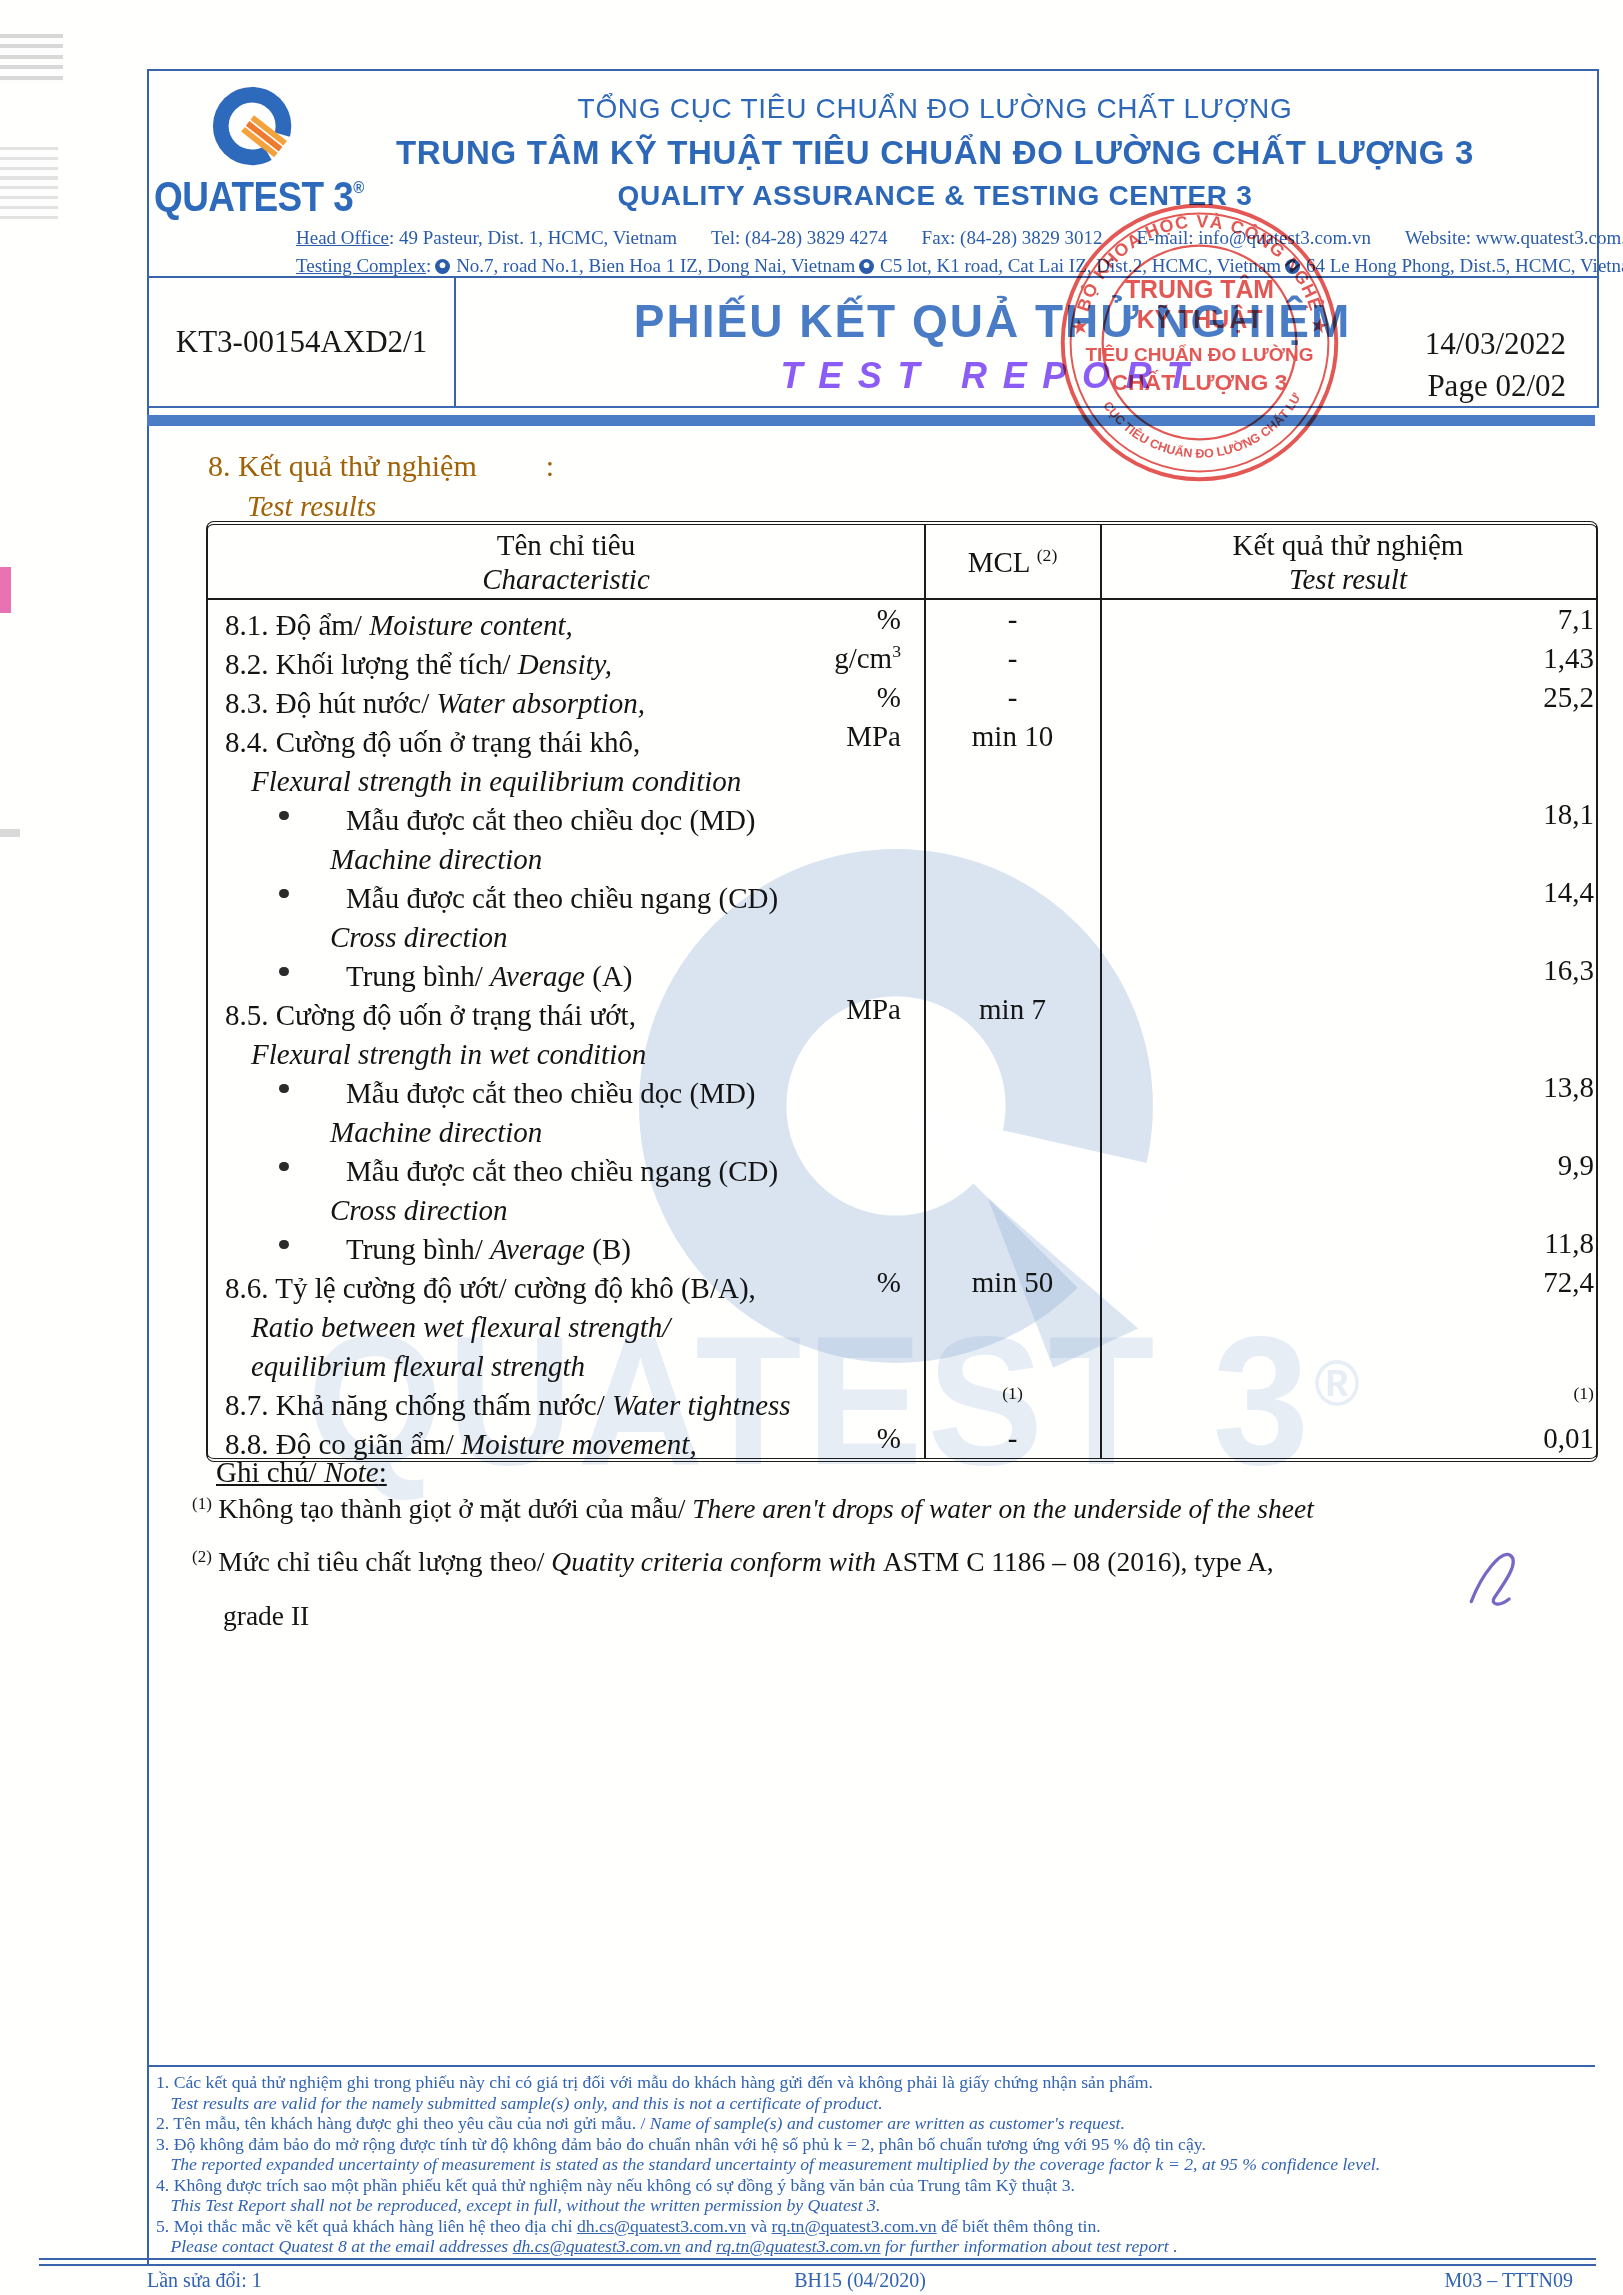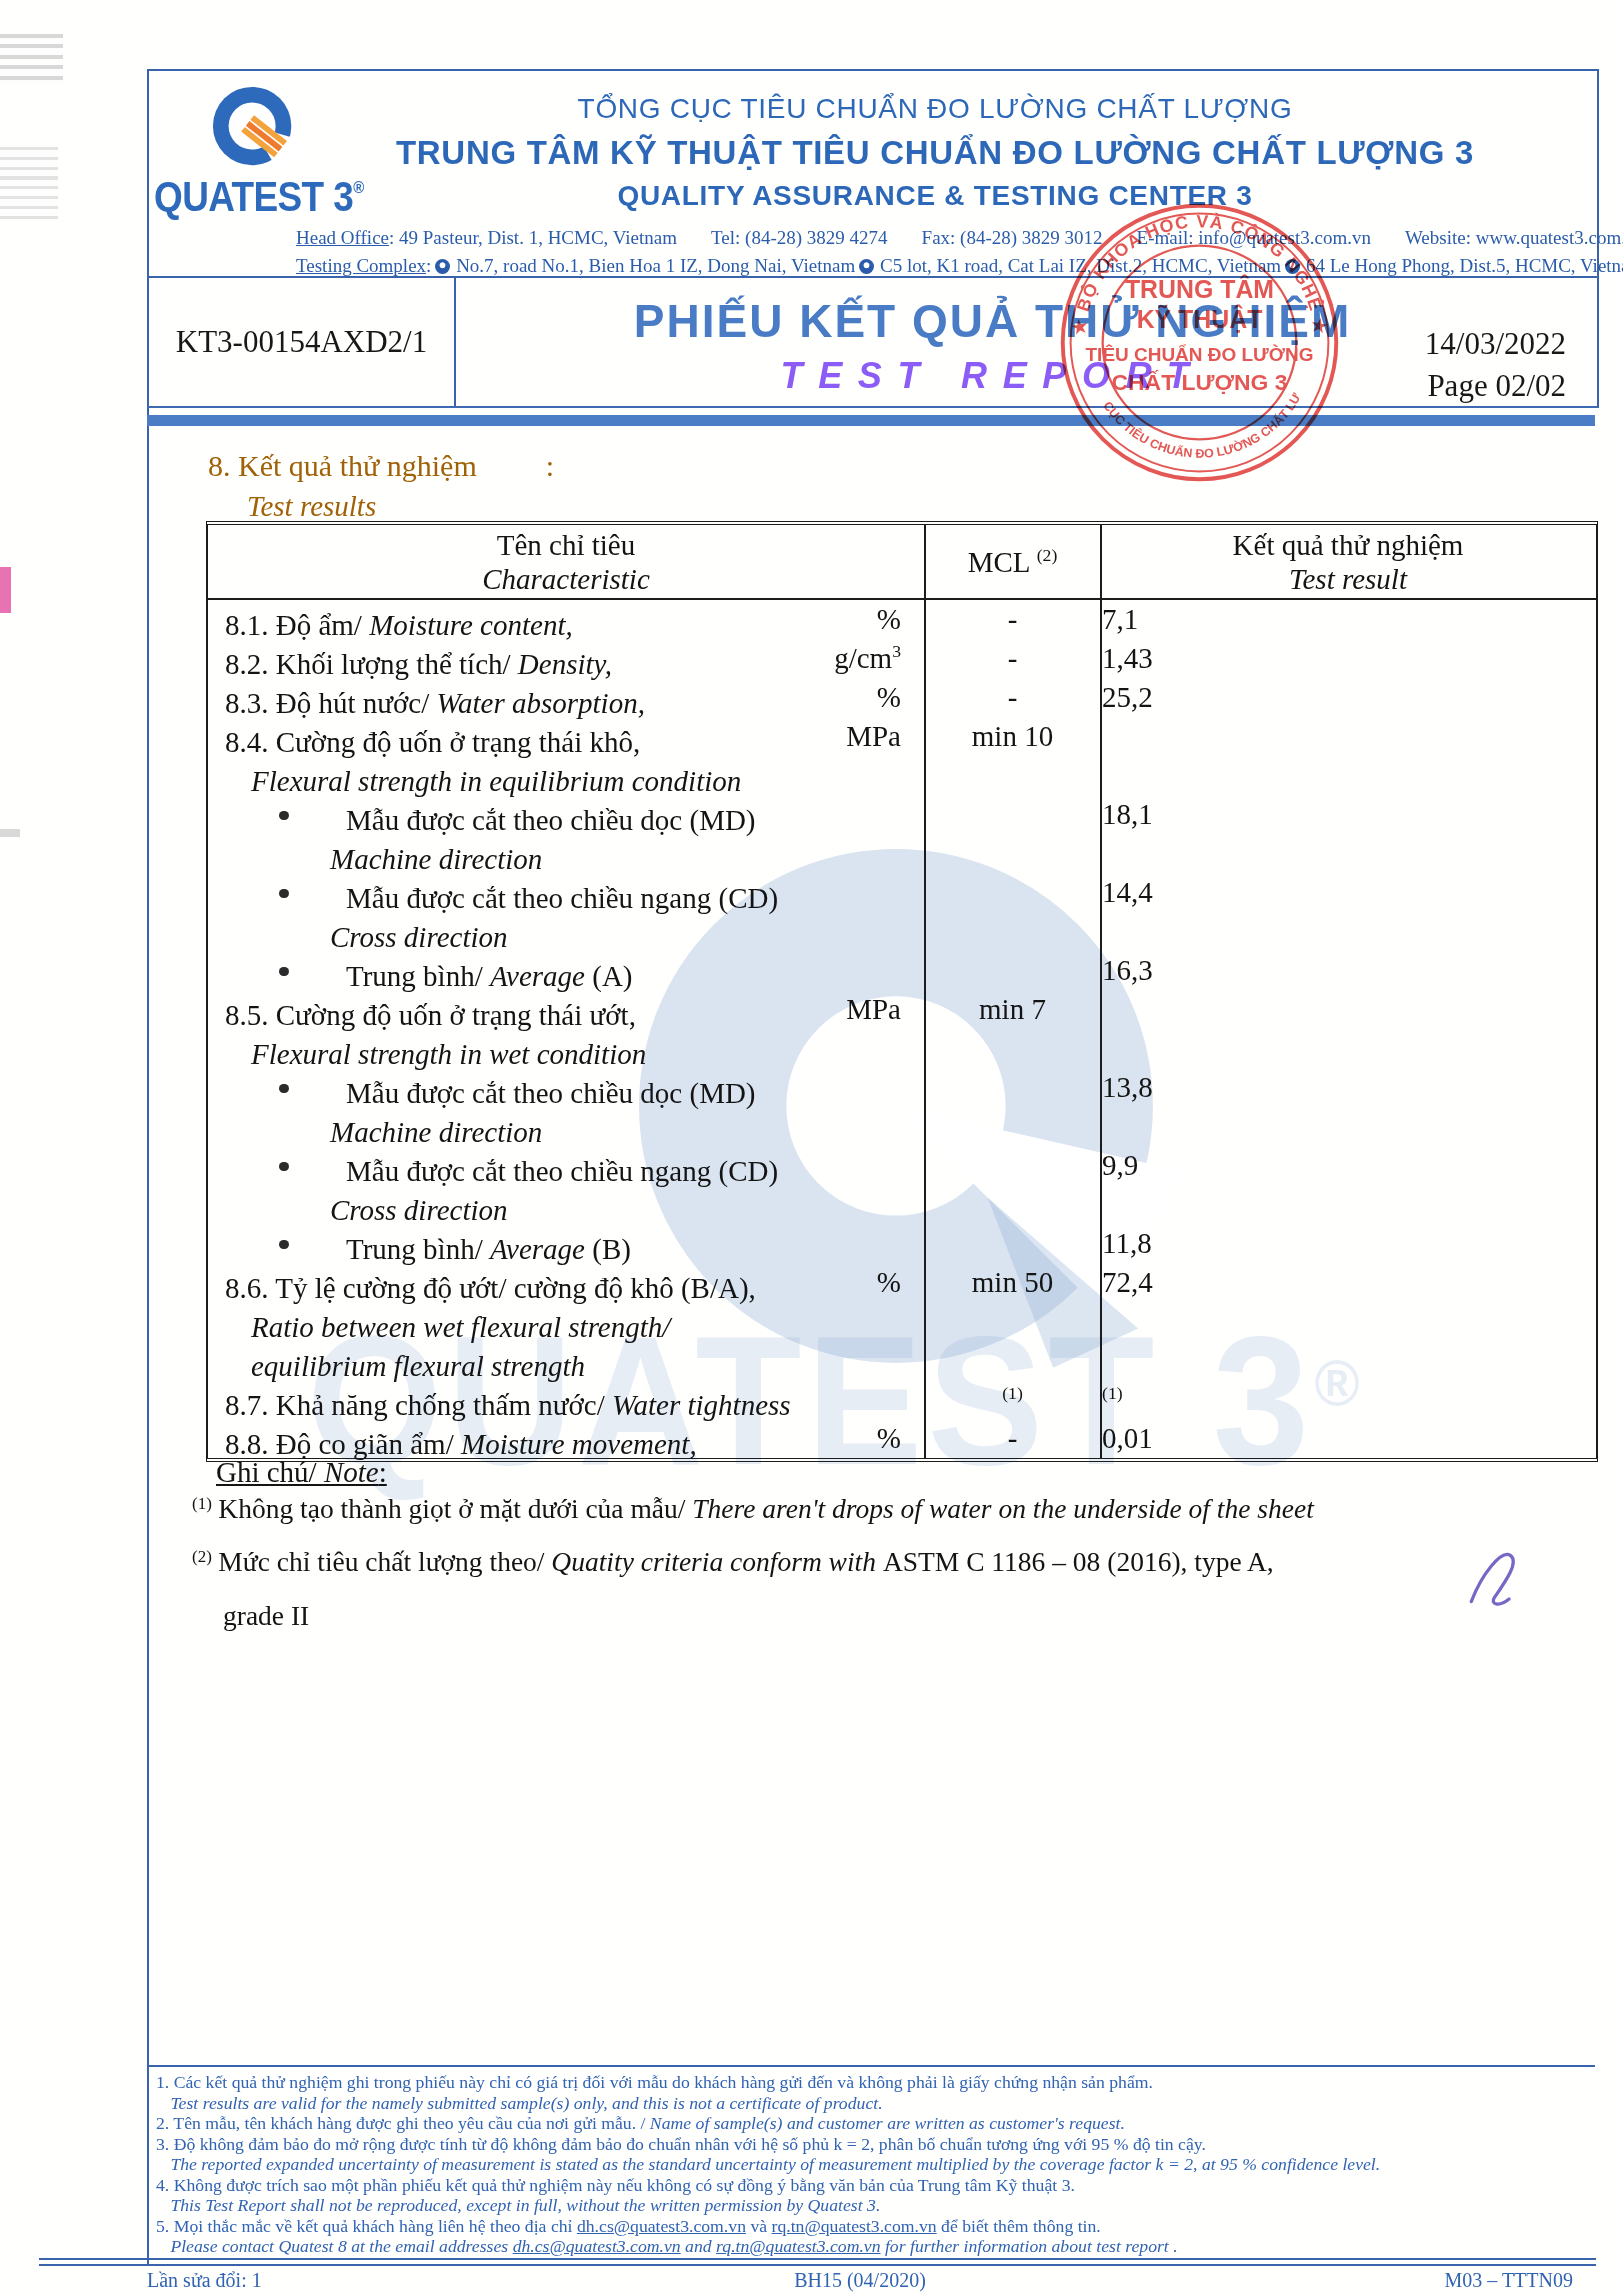--- a/index.html
+++ b/index.html
@@ -51,40 +51,40 @@
             font-size:36px;color:#8b5cf6;letter-spacing:15.7px;}
   .date-block{right:31px;top:46px;text-align:right;font-size:31px;color:#181818;line-height:42px;}
   
   .rule-thick{left:147px;top:415px;width:1448px;height:10.5px;background:#4b7dc6;z-index:2;}
   
   .sec8{left:208px;top:449px;font-size:30px;color:#a16207;z-index:2;}
   .sec8 .colon{display:inline-block;margin-left:69px;}
   .sec8-sub{margin-left:39px;margin-top:6.5px;font-style:italic;font-size:29px;}
   
   .dtable{left:206px;top:521px;width:1388px;z-index:2;border-left:2px solid #1c1c1c;border-right:2px solid #1c1c1c;
-          border-top:4.6px double #1c1c1c;border-bottom:4.6px double #1c1c1c;background:transparent;}
+          border-top:4.6px double #1c1c1c;border-bottom:4.6px double #1c1c1c;background:transparent;border-radius:8px;}
   .thead{position:relative;height:73px;border-bottom:2px solid #1c1c1c;}
   .th{position:absolute;top:0;height:100%;display:flex;flex-direction:column;justify-content:center;
       text-align:center;font-size:29px;line-height:34px;}
   .th1{left:0;width:716px;}
   .th2{left:718px;width:173px;}
   .th3{left:894px;width:492px;}
   .vdiv1{position:absolute;left:716px;top:0;bottom:0;width:2px;background:#1c1c1c;}
   .vdiv2{position:absolute;left:892px;top:0;bottom:0;width:2px;background:#1c1c1c;}
   .tbody{position:relative;}
   .trow{position:relative;height:39px;font-size:29px;line-height:39px;white-space:nowrap;}
   .trow .c1{position:absolute;left:0;top:6px;height:100%;width:716px;overflow:visible;}
   .trow.main .c1{padding-left:17px;}
   .trow.sub .c1{padding-left:43px;}
   .trow.sub2 .c1{padding-left:122px;}
   .trow.bullet .c1{padding-left:122px;margin-left:16px;}
   .dot{position:absolute;left:71px;top:15.7px;width:9.8px;height:9.8px;border-radius:50%;background:#2b2b2b;}
   .unit{position:absolute;left:546px;top:0;width:147px;text-align:right;}
   .c2{position:absolute;left:718px;top:0;width:173px;height:100%;text-align:center;}
-  .c3{position:absolute;left:894px;top:0;width:492px;height:100%;text-align:left;}
+  .c3{position:absolute;left:894px;top:0;width:492px;height:100%;text-align:right;}
   .supv{display:inline-block;font-size:17.7px;transform:translateY(-10.5px);line-height:normal;}
   sup.s{font-size:17.7px;line-height:0;}
   
   .ghichu{left:216px;top:1456px;font-size:29px;z-index:2;}
   .ghichu .lbl{text-decoration:underline;}
   .notes{left:192px;top:1480px;width:1341px;font-size:27.5px;line-height:48px;z-index:2;}
   .notes .nsup{font-size:17px;vertical-align:9.2px;margin-right:6.5px;}
   .notes .grade{margin-left:31px;margin-top:5.2px;}
   
   .sig{left:1462px;top:1539px;z-index:3;}

